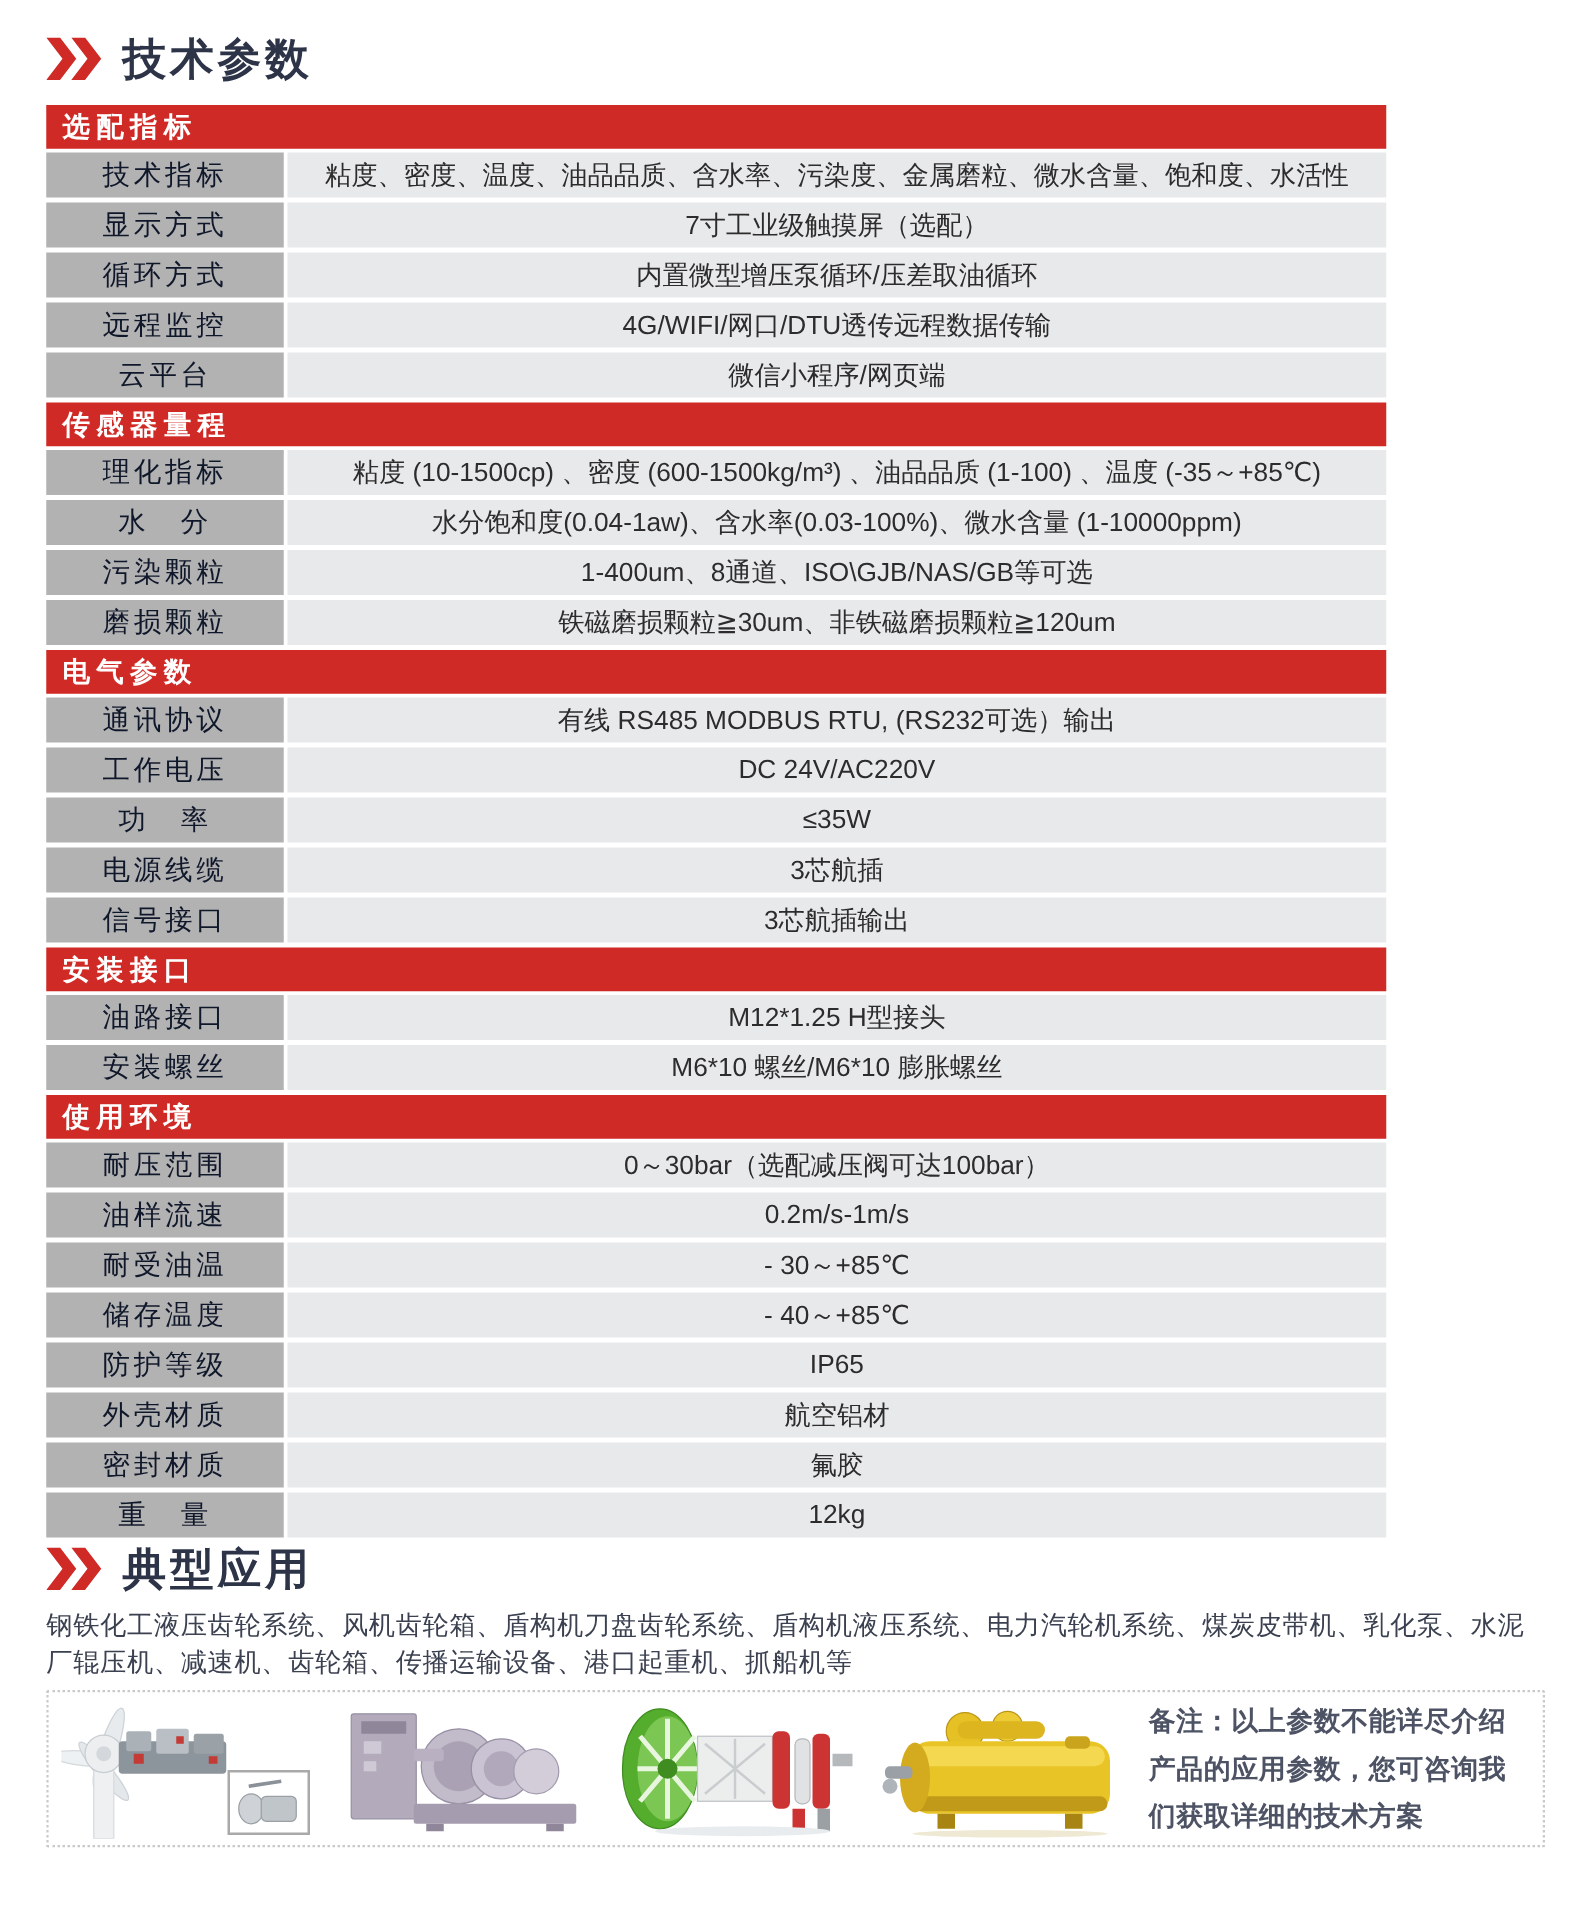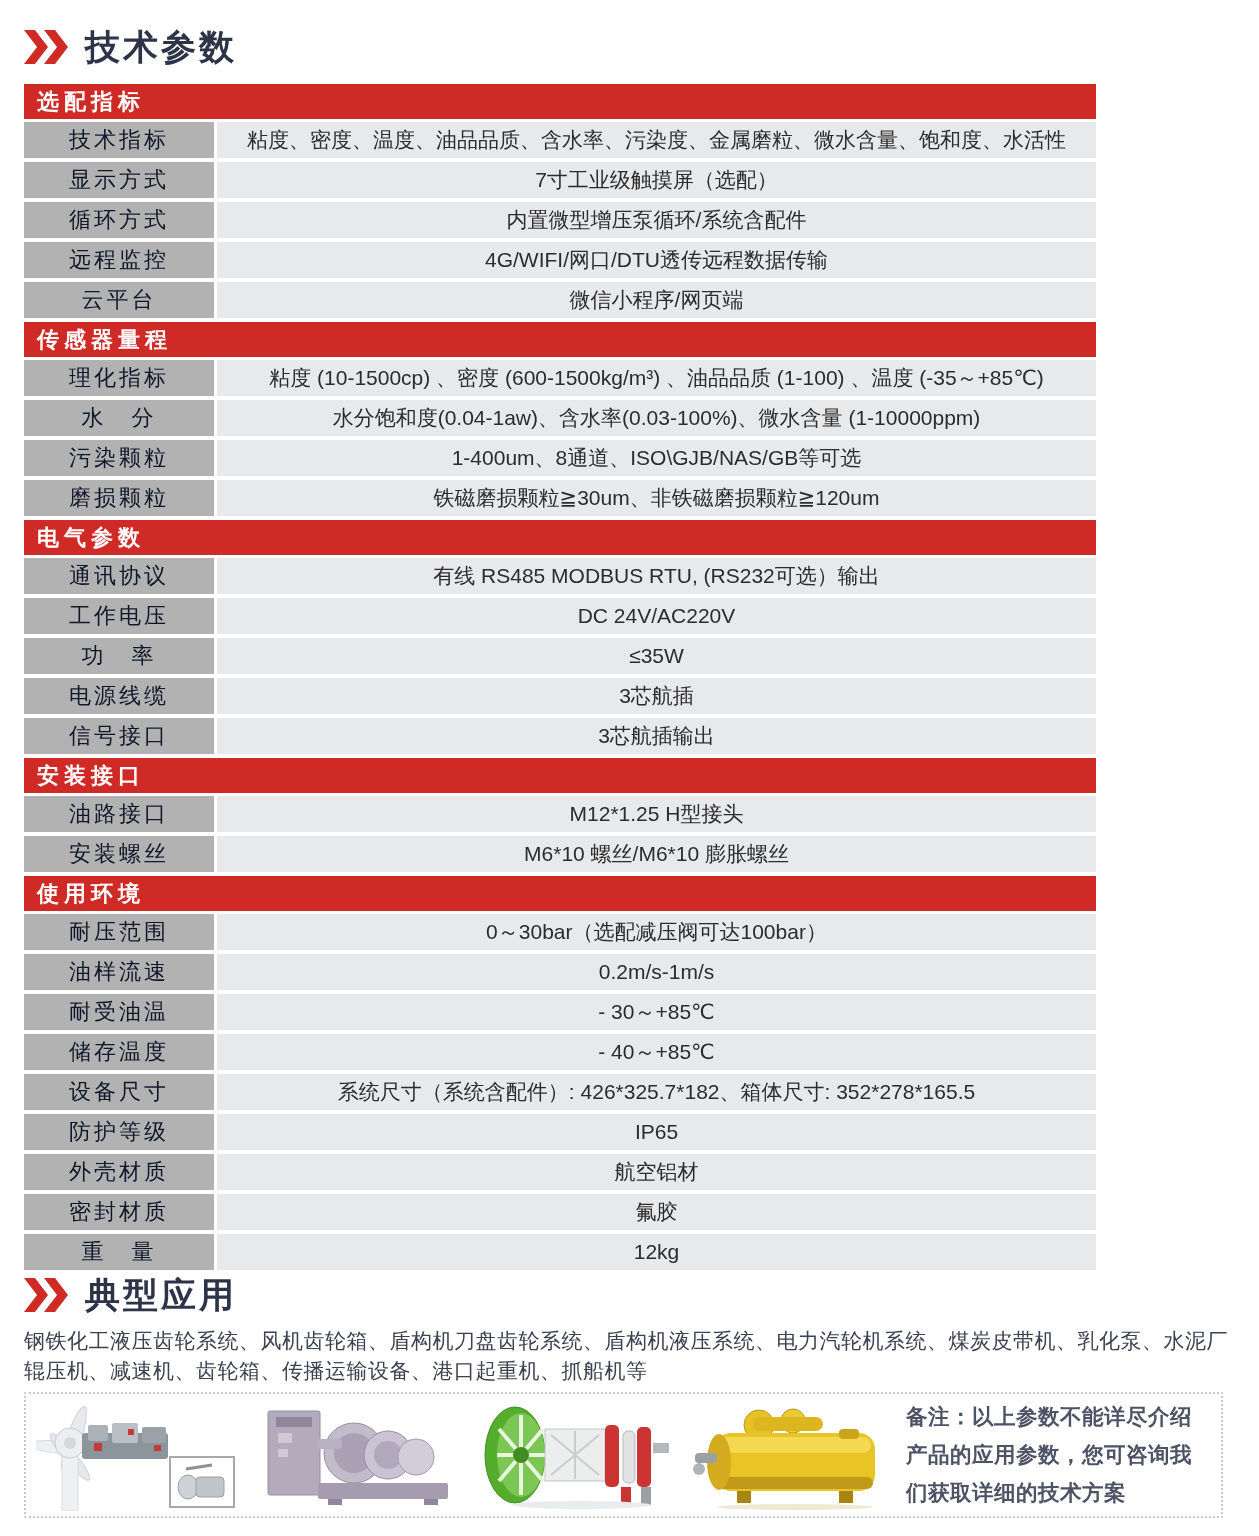--- a/index.html
+++ b/index.html
@@ -3,21 +3,21 @@
 <meta charset="utf-8">
 <style>
   * { box-sizing: border-box; margin: 0; padding: 0; }
   html, body { background: #ffffff; }
   body {
     width: 1259px; height: 1536px;
     font-family: "Liberation Sans", "DejaVu Sans", sans-serif;
     color: #2d2d2d;
     overflow: hidden;
   }
-  .page { padding: 26px 30px 0 24px; }
+  .page { padding: 26px 30px 0 37px; }
 
   
   .title-row { display: flex; align-items: center; gap: 15px; height: 42px; }
   .title-row h1 {
     font-size: 35px; font-weight: bold; color: var(--title-color, #2d3448);
     letter-spacing: 3px;
   }
   .chevrons { width: 46px; height: 34px; flex: 0 0 auto; }
 
   
@@ -82,21 +82,21 @@
       <div class="spec-row">
         <div class="spec-label">技术指标</div>
         <div class="spec-value">粘度、密度、温度、油品品质、含水率、污染度、金属磨粒、微水含量、饱和度、水活性</div>
       </div>
       <div class="spec-row">
         <div class="spec-label">显示方式</div>
         <div class="spec-value">7寸工业级触摸屏（选配）</div>
       </div>
       <div class="spec-row">
         <div class="spec-label">循环方式</div>
-        <div class="spec-value">内置微型增压泵循环/系统含配件</div>
+        <div class="spec-value">内置微型增压泵循环/压差取油循环</div>
       </div>
       <div class="spec-row">
         <div class="spec-label">远程监控</div>
         <div class="spec-value">4G/WIFI/网口/DTU透传远程数据传输</div>
       </div>
       <div class="spec-row">
         <div class="spec-label">云平台</div>
         <div class="spec-value">微信小程序/网页端</div>
       </div>
       <div class="sec-header">传感器量程</div>
@@ -155,24 +155,20 @@
         <div class="spec-label">油样流速</div>
         <div class="spec-value">0.2m/s-1m/s</div>
       </div>
       <div class="spec-row">
         <div class="spec-label">耐受油温</div>
         <div class="spec-value">- 30～+85℃</div>
       </div>
       <div class="spec-row">
         <div class="spec-label">储存温度</div>
         <div class="spec-value">- 40～+85℃</div>
-      </div>
-      <div class="spec-row">
-        <div class="spec-label">设备尺寸</div>
-        <div class="spec-value">系统尺寸（系统含配件）: 426*325.7*182、箱体尺寸: 352*278*165.5</div>
       </div>
       <div class="spec-row">
         <div class="spec-label">防护等级</div>
         <div class="spec-value">IP65</div>
       </div>
       <div class="spec-row">
         <div class="spec-label">外壳材质</div>
         <div class="spec-value">航空铝材</div>
       </div>
       <div class="spec-row">

